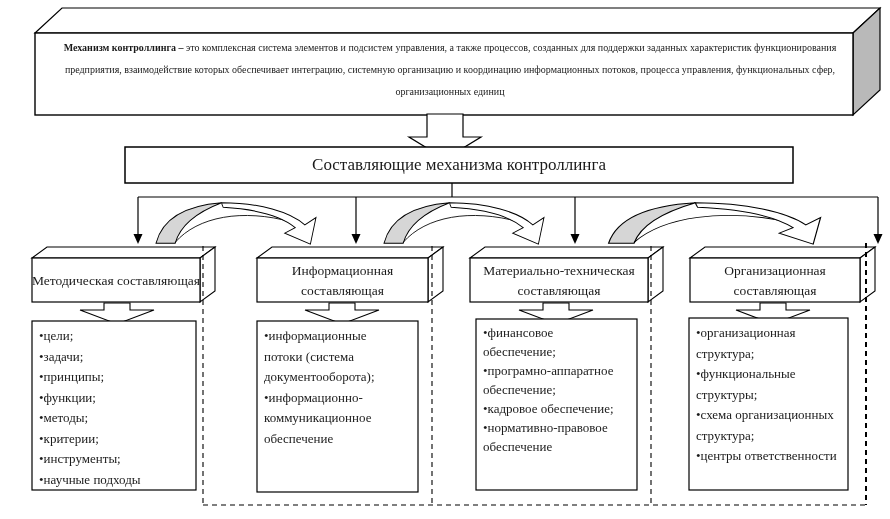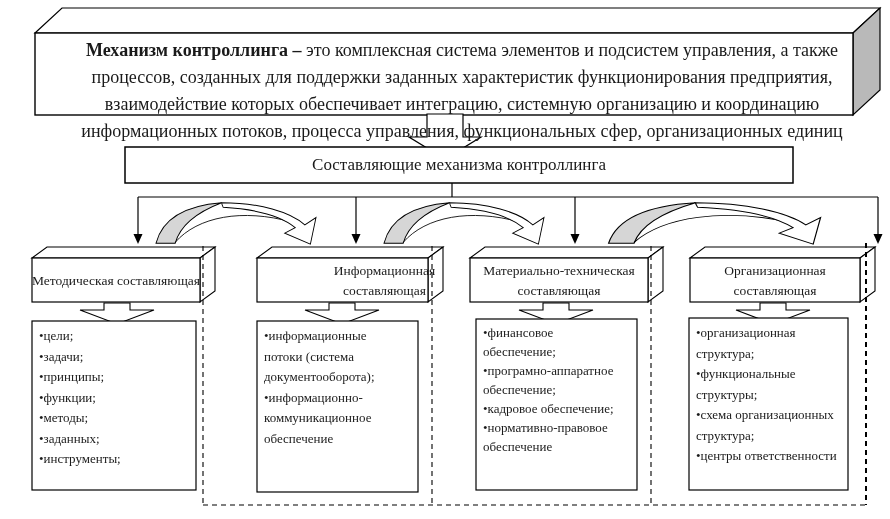--- a/index.html
+++ b/index.html
@@ -3,35 +3,35 @@
 <meta charset="utf-8">
 <style>
   html,body{margin:0;padding:0;background:#ffffff;}
   #stage{
     position:relative;width:890px;height:519px;background:#ffffff;overflow:hidden;
     font-family:"Liberation Serif","DejaVu Serif",serif;color:#1a1a1a;
   }
   #diagram-svg{position:absolute;left:0;top:0;z-index:1;}
   .txt{position:absolute;z-index:2;}
   .intro-text{
-    left:60px;top:37px;width:804px;height:76px;
-    font-size:18px;line-height:27px;text-align:center;
+    left:48px;top:37px;width:804px;height:76px;
+    font-size:10px;line-height:22px;text-align:center;
   }
   .comp-header{
     left:125px;top:147px;width:668px;height:36px;
     display:flex;align-items:center;justify-content:center;
     font-size:17px;
   }
   .col-title{
     position:absolute;z-index:2;height:42px;top:260px;
     display:flex;align-items:center;justify-content:center;text-align:center;
     font-size:13.5px;line-height:20px;
   }
   .col-title.c1{left:32px;width:168px;}
-  .col-title.c2{left:257px;width:171px;margin-left:42px;}
+  .col-title.c2{left:257px;width:171px;}
   .col-title.c3{left:470px;width:178px;border-radius:20px;}
   .col-title.c4{left:690px;width:170px;}
   .list{
     position:absolute;z-index:2;font-size:13px;line-height:20.5px;
   }
   .list.l1{left:32px;top:321px;width:164px;height:169px;padding:5px 2px 0 7px;box-sizing:border-box;}
   .list.l2{left:257px;top:321px;width:161px;height:171px;padding:5px 14px 0 7px;box-sizing:border-box;}
   .list.l3{left:476px;top:319px;width:161px;height:171px;padding:4px 18px 0 7px;box-sizing:border-box;line-height:19px;}
   .list.l4{left:689px;top:318px;width:159px;height:172px;padding:5px 2px 0 7px;box-sizing:border-box;}
   .li::before{content:"\2022";}
@@ -133,22 +133,23 @@
   <div class="col-title c2">Информационная составляющая</div>
   <div class="col-title c3">Материально-техническая составляющая</div>
   <div class="col-title c4">Организационная составляющая</div>
 
   <div class="list l1">
       <div class="li">цели;</div>
       <div class="li">задачи;</div>
       <div class="li">принципы;</div>
       <div class="li">функции;</div>
       <div class="li">методы;</div>
-      <div class="li">заданных;</div>
+      <div class="li">критерии;</div>
       <div class="li">инструменты;</div>
+      <div class="li">научные подходы</div>
     </div>
   <div class="list l2">
       <div class="li">информационные потоки (система документооборота);</div>
       <div class="li">информационно-коммуникационное обеспечение</div>
     </div>
   <div class="list l3">
       <div class="li">финансовое обеспечение;</div>
       <div class="li">програмно-аппаратное обеспечение;</div>
       <div class="li">кадровое обеспечение;</div>
       <div class="li">нормативно-правовое обеспечение</div>

